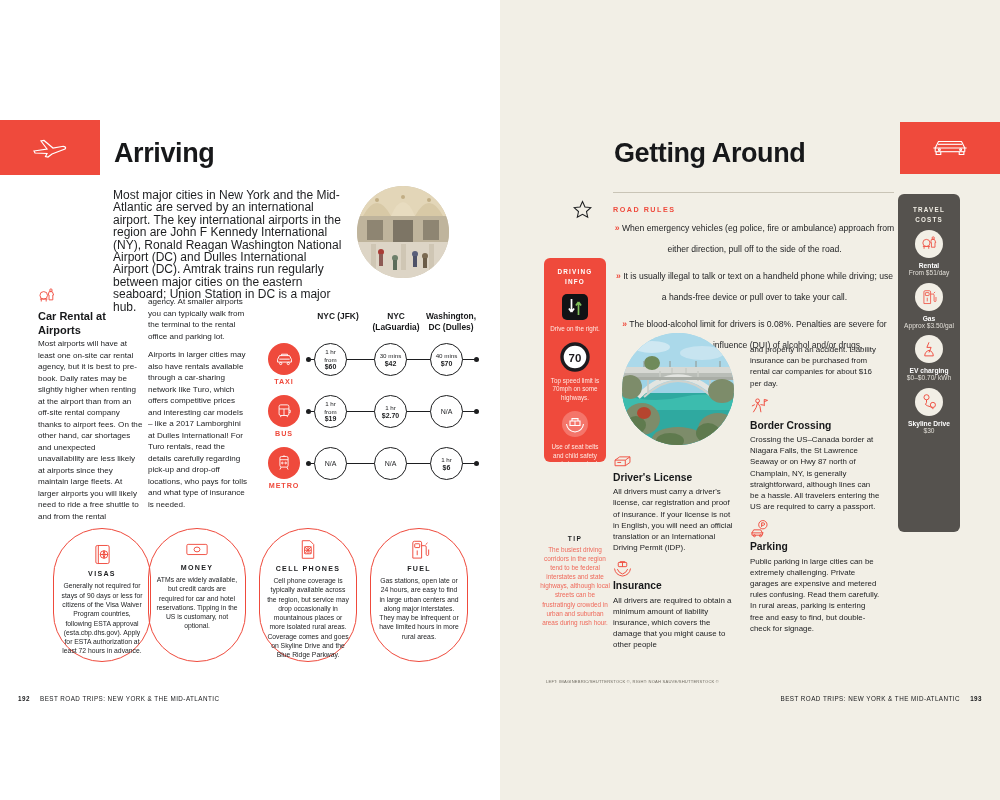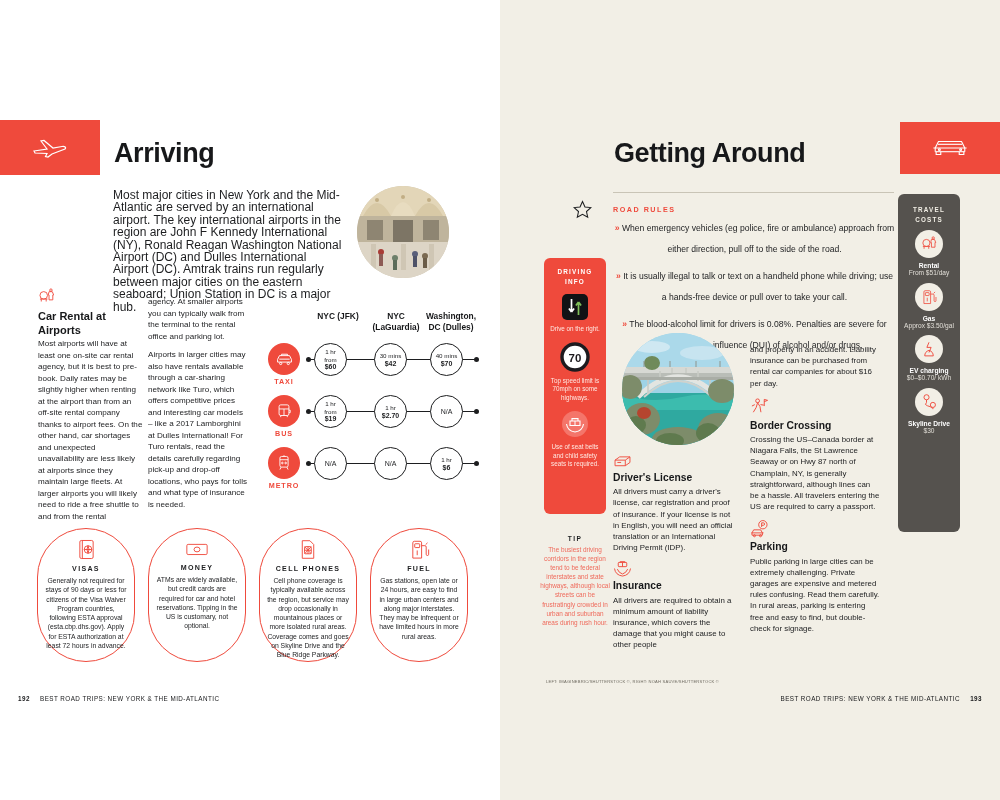--- a/index.html
+++ b/index.html
@@ -119,21 +119,21 @@
   #roadrules-label {
     position: absolute; left: 613px; top: 205px;
     font-size: 7.2px; font-weight: bold; letter-spacing: 1.5px; color: #ef4a3c;
   }
   #roadrules-list { position: absolute; left: 613px; top: 218px; width: 283px; }
   .rule { font-size: 8.6px; line-height: 21px; color: #1d1e20; margin-bottom: 6px; text-align: center; }
   .rule .chev { color: #ef4a3c; font-weight: bold; }
 
   
   #driving-panel {
-    position: absolute; left: 544px; top: 258px; width: 62px; height: 256px;
+    position: absolute; left: 544px; top: 258px; width: 62px; height: 204px;
     background: #ef4a3c; border-radius: 6px;
     padding: 9px 5px 0 5px; text-align: center;
   }
   #driving-title {
     font-size: 6.4px; font-weight: bold; letter-spacing: 1.2px;
     color: #ffffff; line-height: 9.5px;
   }
   .di-caption { font-size: 6.3px; line-height: 8.5px; color: #ffe9e3; margin: 5px 0 8px 0; }
   .di-glyph { display: flex; justify-content: center; margin-top: 8px; }
   #tip-block { position: absolute; left: 540px; top: 535px; width: 70px; text-align: center; }
@@ -322,21 +322,21 @@
           <span>N/A</span>
         </div>
         <div class="fare-node" style="left:168px;">
           <span>1 hr</span>
           <span class="amt">$6</span>
         </div>
       </div>
     </div>
 
     <div id="facts">
-      <div class="fact" style="left:0;">
+      <div class="fact" style="left:16px;justify-content:center;">
         <span>
           <svg width="19" height="21" viewBox="0 0 20 22" fill="none" stroke="#ef4a3c" stroke-width="1">
             <rect x="3" y="1.5" width="14" height="19" rx="1.6"></rect>
             <path d="M5.6 1.5 v19"></path>
             <circle cx="11.6" cy="11" r="4"></circle>
             <path d="M7.6 11 h8 M11.6 7 q2.2 4 0 8 q-2.2-4 0-8"></path>
           </svg>
         </span>
         <div class="fact-title">VISAS</div>
         <div class="fact-body">Generally not required for stays of 90 days or less for citizens of the Visa Waiver Program countries, following ESTA approval (esta.cbp.dhs.gov). Apply for ESTA authorization at least 72 hours in advance.</div>

